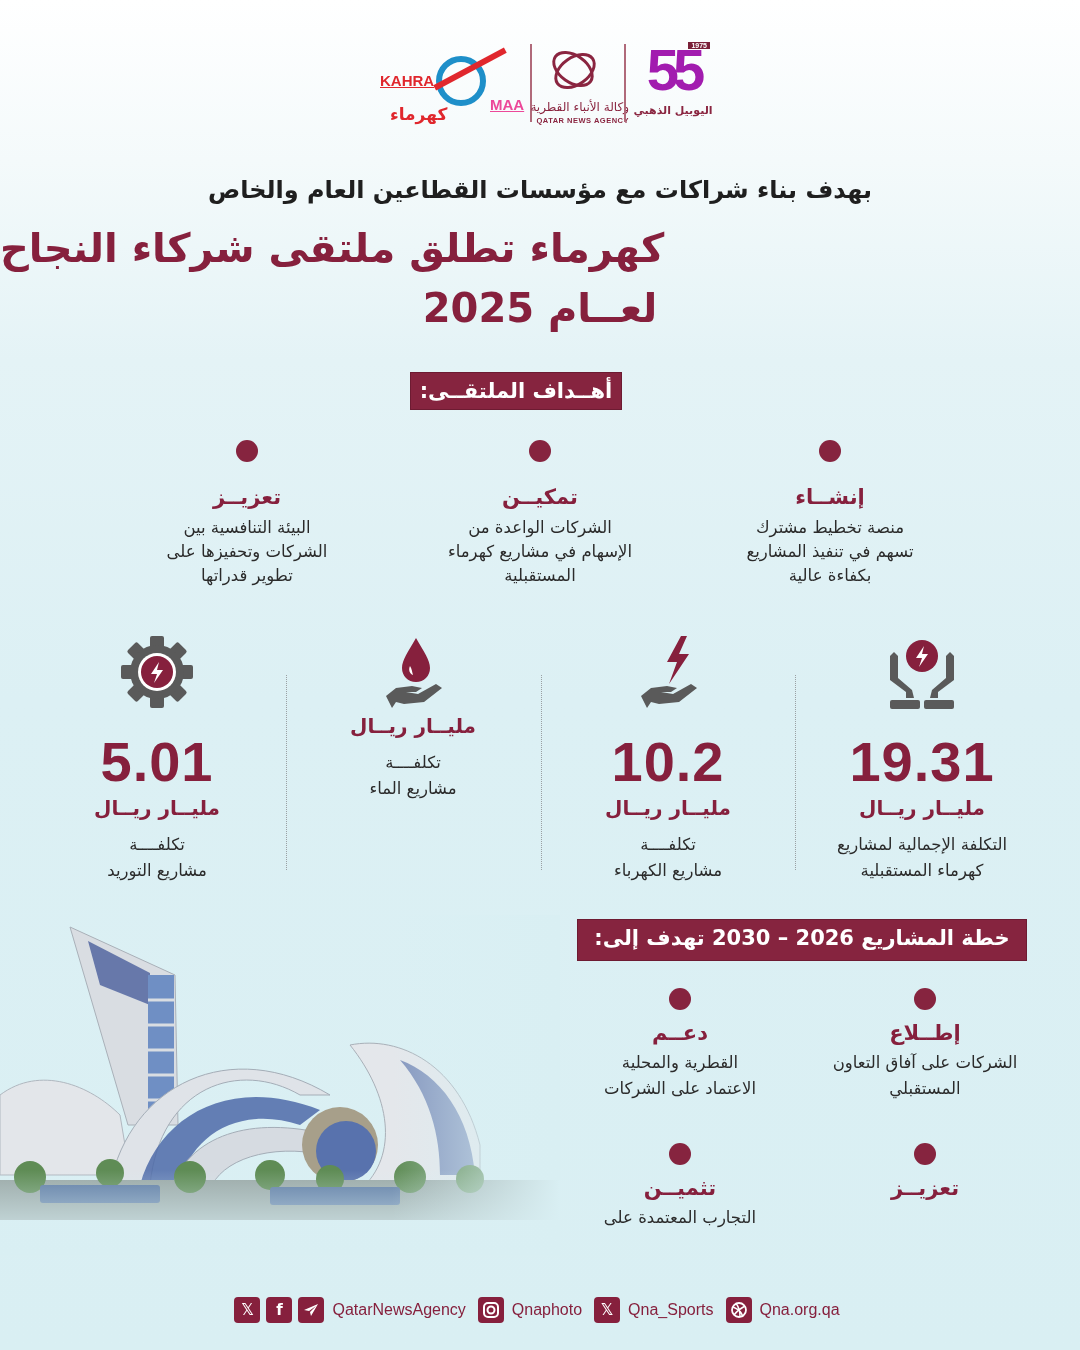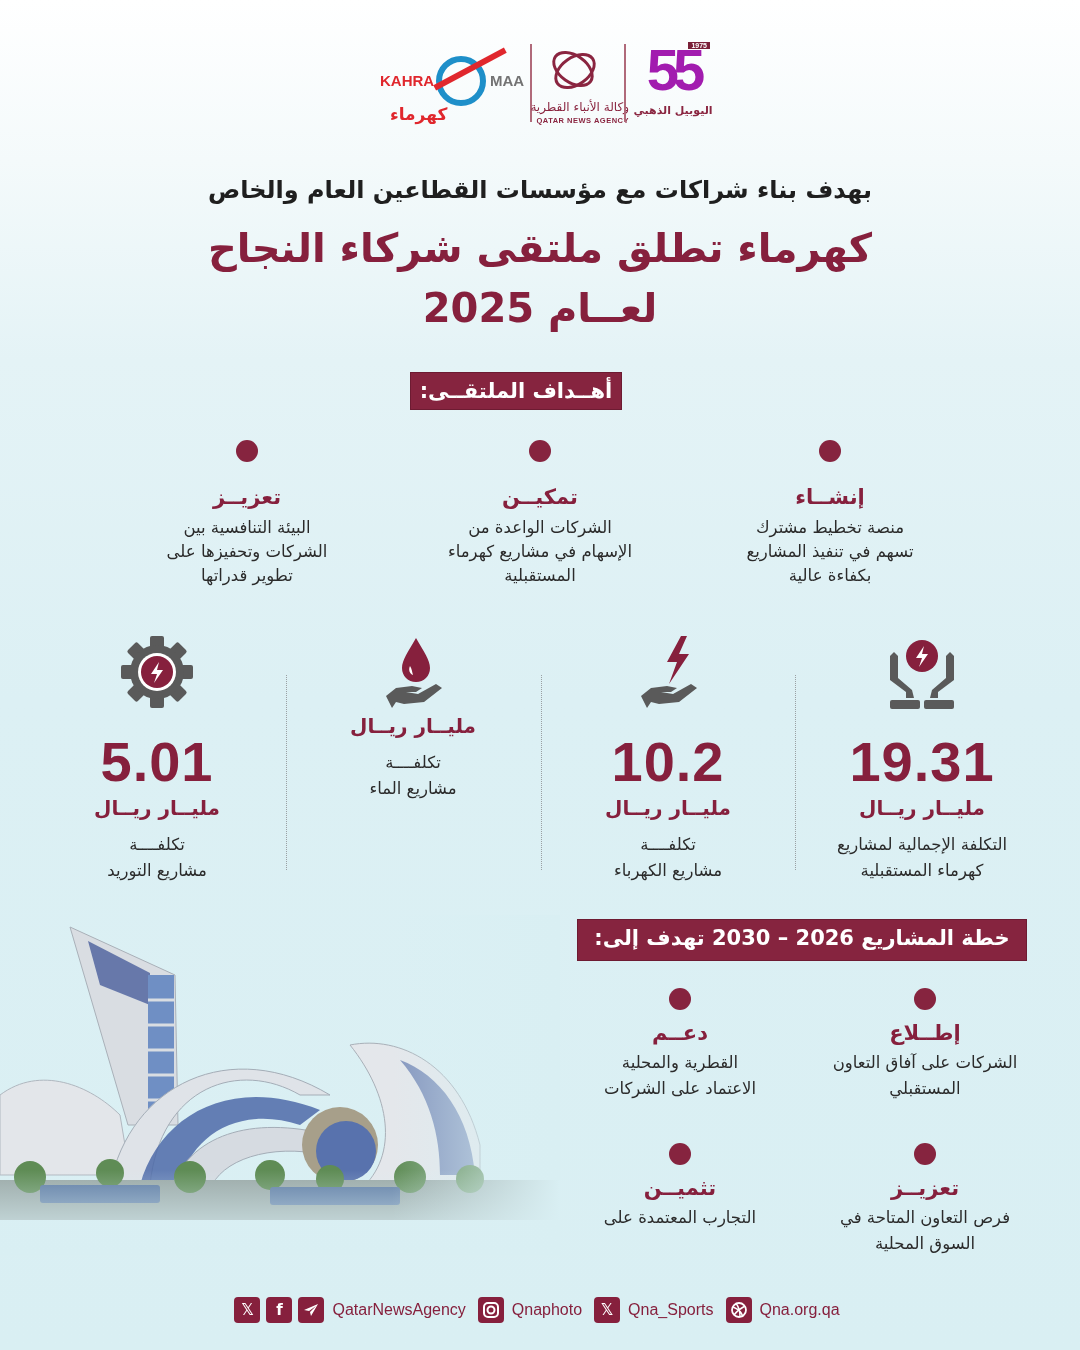--- a/index.html
+++ b/index.html
@@ -8,41 +8,41 @@
     position: relative;
     font-family: "DejaVu Sans", sans-serif;
     background: linear-gradient(180deg, #ffffff 0px, #f4fafb 160px, #e4f3f6 360px, #dcf0f4 700px, #d9eff3 1350px);
     color: #2b2b2b;
     direction: rtl;
   }
 
   
   .logos { position: absolute; top: 40px; left: 0; width: 1080px; height: 90px; direction: ltr; }
   .kahramaa { position: absolute; left: 378px; top: 12px; width: 150px; height: 70px; }
-  .kahramaa .lat { position: absolute; top: 20px; font: bold 15px "Liberation Sans", sans-serif; color: #e0272d; }
+  .kahramaa .lat { position: absolute; top: 20px; font: bold 15px "Liberation Sans", sans-serif; color: #e0272d; text-decoration: underline; }
   .kahramaa .lat.l { left: 2px; }
-  .kahramaa .lat.r { left: 112px; color: #737373; }
+  .kahramaa .lat.r { left: 112px; color: #ec4899; margin-top: 24px; }
   .kahramaa .ring { position: absolute; left: 58px; top: 4px; width: 50px; height: 50px; border-radius: 50%; border: 6px solid #1e8fc9; }
   .kahramaa .bolt { position: absolute; left: 52px; top: 14px; width: 80px; height: 6px; background: #e0272d; transform: rotate(-28deg); }
   .kahramaa .ar { position: absolute; left: 12px; top: 52px; font: bold 17px "DejaVu Sans", sans-serif; color: #e0272d; letter-spacing: 4px; }
   .divider-v { position: absolute; top: 4px; width: 2px; height: 78px; background: #b06a7a; }
   .qna { position: absolute; left: 519px; top: 0; width: 110px; height: 90px; text-align: right; }
   .qna .mark { position: relative; width: 60px; height: 50px; margin: 6px auto 0; }
   .qna .mark .e1 { position: absolute; left: 6px; top: 8px; width: 46px; height: 30px; border: 3px solid #8a2540; border-radius: 50%; transform: rotate(35deg); }
   .qna .mark .e2 { position: absolute; left: 8px; top: 10px; width: 46px; height: 30px; border: 3px solid #8a2540; border-radius: 50%; transform: rotate(-35deg); }
   .qna .ar { font: 12px "DejaVu Sans", sans-serif; color: #8a2540; direction: rtl; margin-top: 4px; }
   .qna .en { font: bold 7.5px "Liberation Sans", sans-serif; color: #8a2540; letter-spacing: .5px; margin-top: 2px; }
   .jub { position: absolute; left: 628px; top: 0; width: 90px; height: 90px; text-align: center; }
   .jub .num { font: bold 58px "Liberation Sans", sans-serif; color: #a21caf; line-height: 60px; letter-spacing: -6px; }
   .jub .yr { position: absolute; right: 8px; top: 2px; background: #7a2038; color: #fff; font: bold 7px "Liberation Sans", sans-serif; padding: 0 3px; }
   .jub .sub { font: bold 11px "DejaVu Sans", sans-serif; color: #8a2540; direction: rtl; margin-top: 4px; }
 
   
   .subtitle { position: absolute; top: 176px; left: 0; width: 1080px; text-align: center; font: bold 24px "DejaVu Sans", sans-serif; color: #1f1f1f; }
-  .title1 { position: absolute; top: 225px; left: 0; width: 1080px; text-align: center; font: bold 40px "DejaVu Sans", sans-serif; color: #86203d; }
+  .title1 { position: absolute; top: 225px; left: 0; width: 1080px; text-align: left; font: bold 40px "DejaVu Sans", sans-serif; color: #86203d; }
   .title2 { position: absolute; top: 285px; left: 0; width: 1080px; text-align: center; font: bold 40px "DejaVu Sans", sans-serif; color: #86203d; }
 
   .banner { position: absolute; background: #86243f; color: #fff; text-align: center; font: bold 21px "DejaVu Sans", sans-serif; border: 1px solid #6d1b32; }
   .banner.goals { top: 372px; left: 410px; width: 212px; height: 38px; line-height: 36px; }
   .banner.plan { top: 919px; left: 577px; width: 450px; height: 42px; line-height: 36px; }
 
   
   .goal { position: absolute; top: 440px; width: 250px; text-align: center; }
   .dot { width: 22px; height: 22px; border-radius: 50%; background: #86243f; margin: 0 auto; }
   .goal .head { font: bold 21px "DejaVu Sans", sans-serif; color: #86203d; margin-top: 20px; line-height: 30px; }
@@ -267,24 +267,20 @@
   <div class="dot"></div>
   <div class="head">دعــم</div>
   <div class="body">
     <div>القطرية والمحلية</div>
     <div>الاعتماد على الشركات</div>
   </div>
 </div>
 <div class="plan-item" style="left:810px; top:1143px">
   <div class="dot"></div>
   <div class="head">تعزيــز</div>
-  <div class="body">
-    <div>فرص التعاون المتاحة في</div>
-    <div>السوق المحلية</div>
-  </div>
 </div>
 <div class="plan-item" style="left:565px; top:1143px">
   <div class="dot"></div>
   <div class="head">تثميــن</div>
   <div class="body">
     <div>التجارب المعتمدة على</div>
   </div>
 </div>
 
 <div class="footer">

